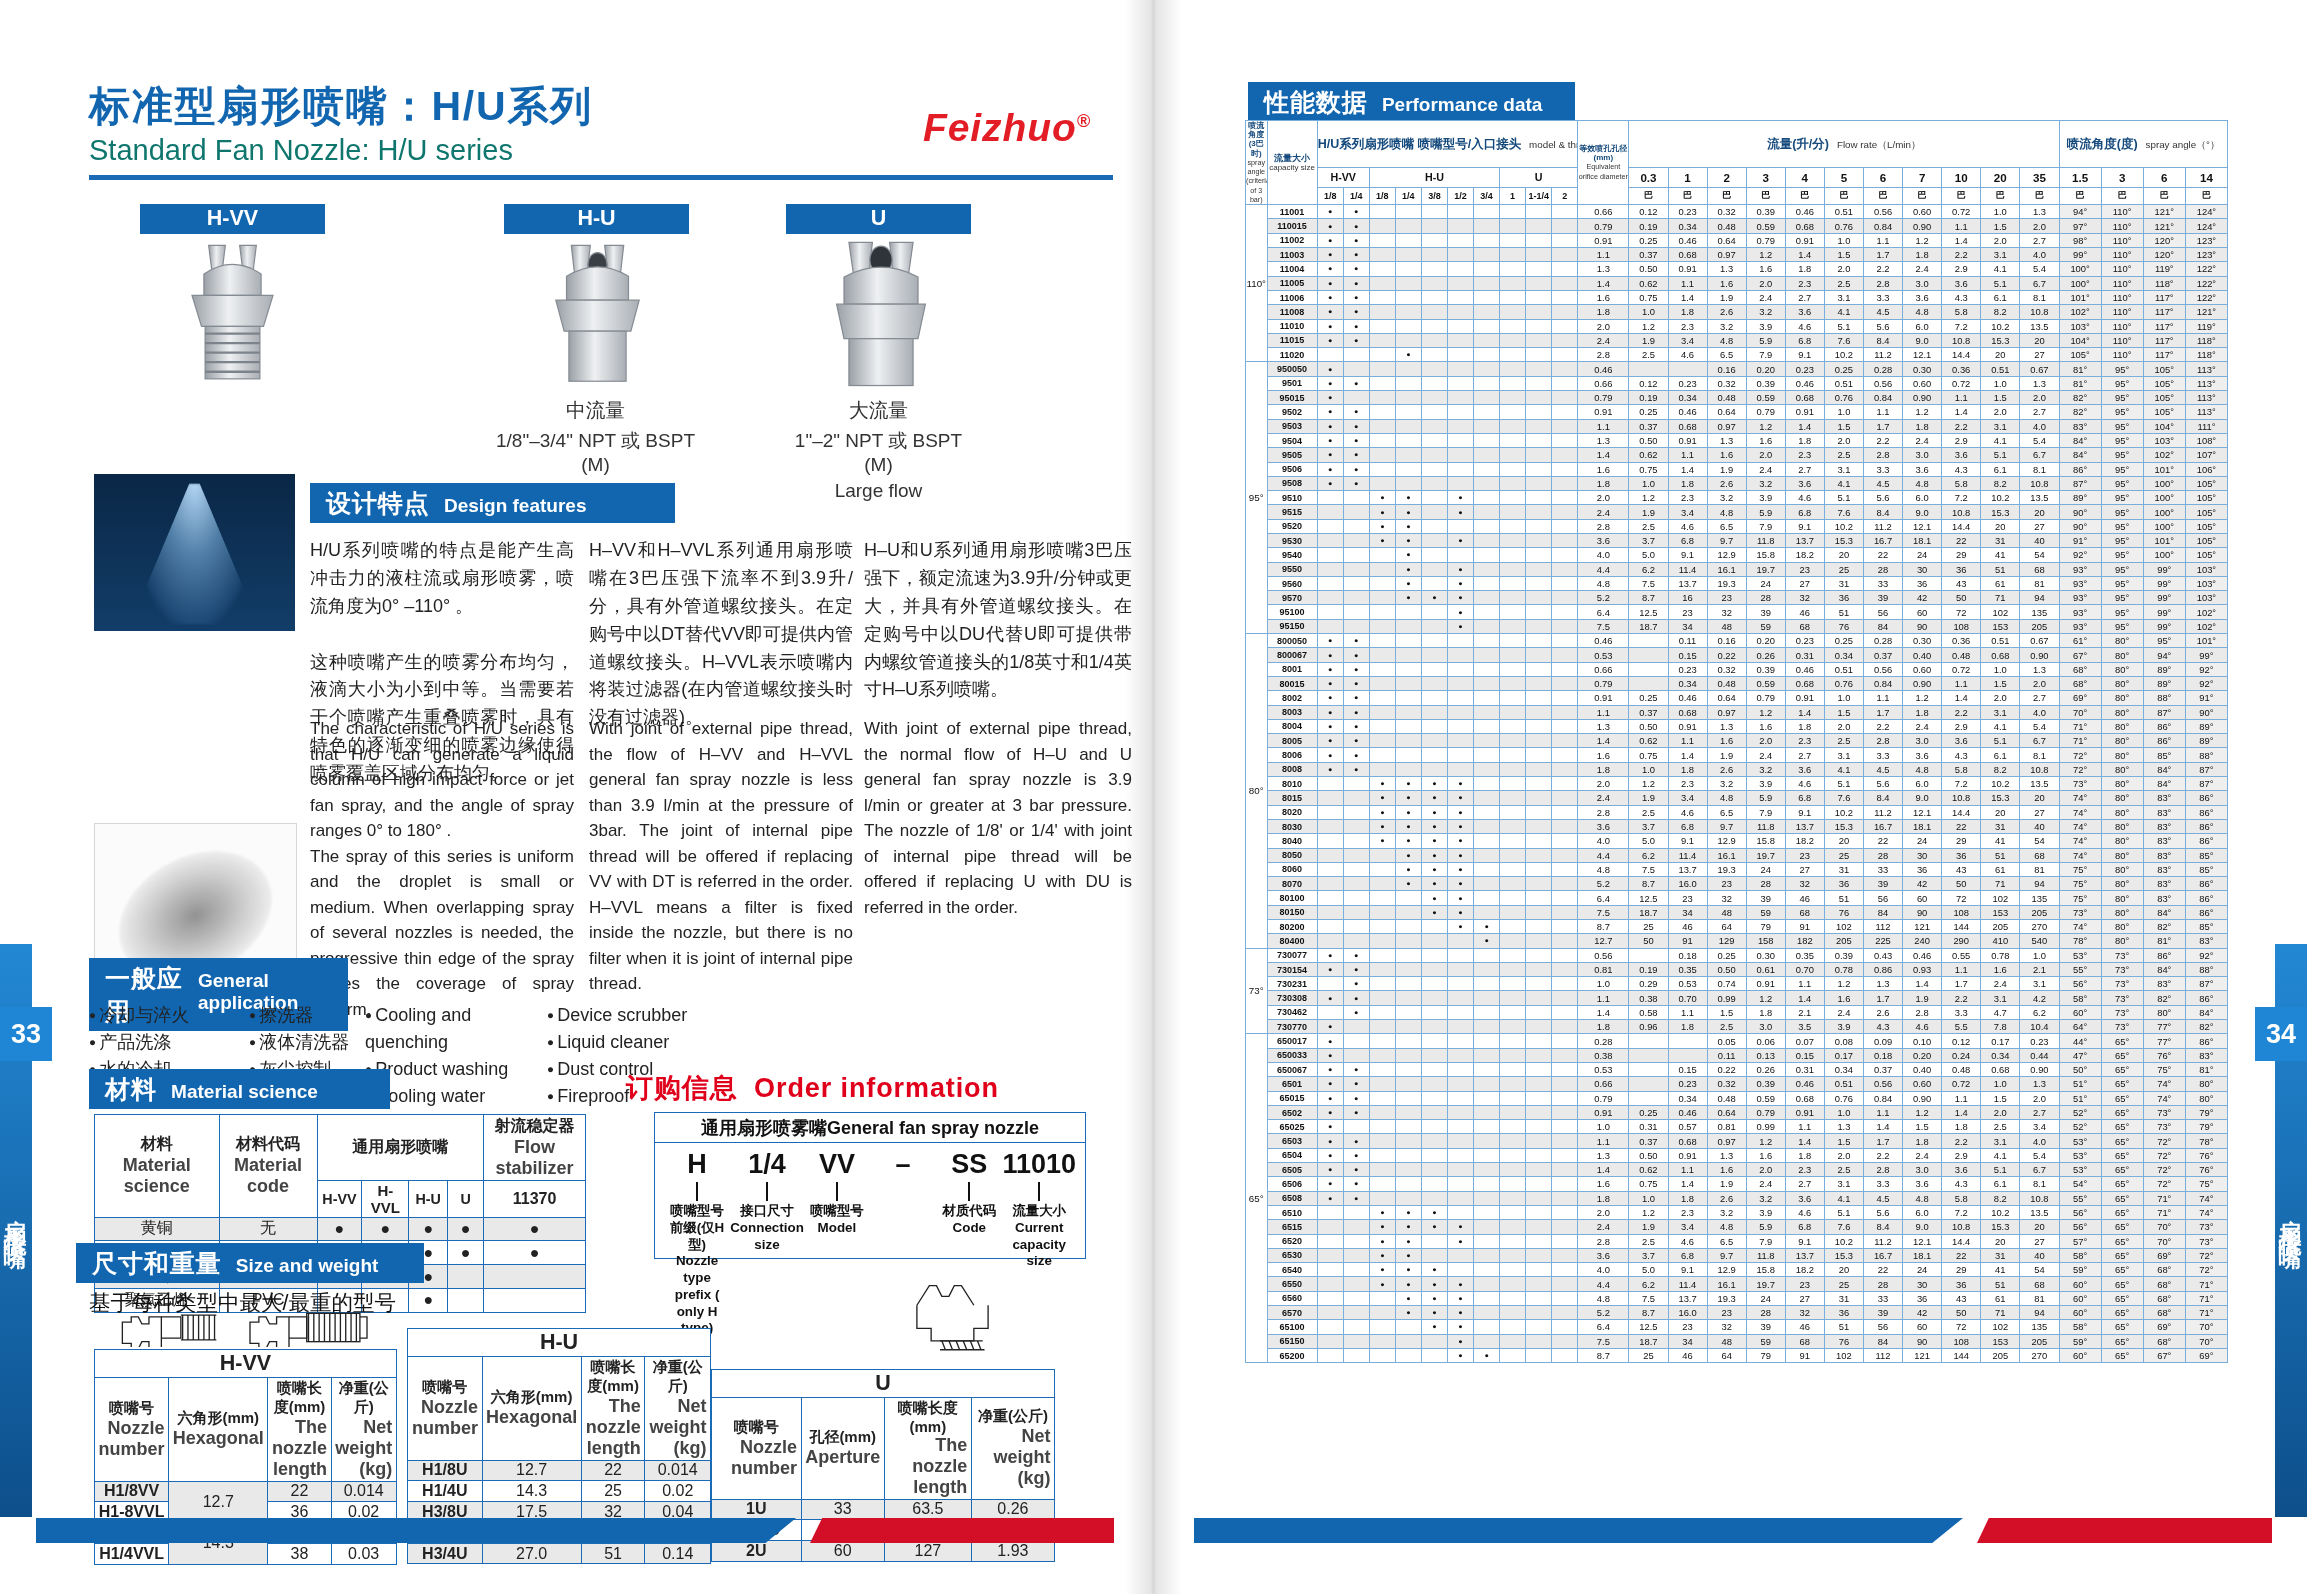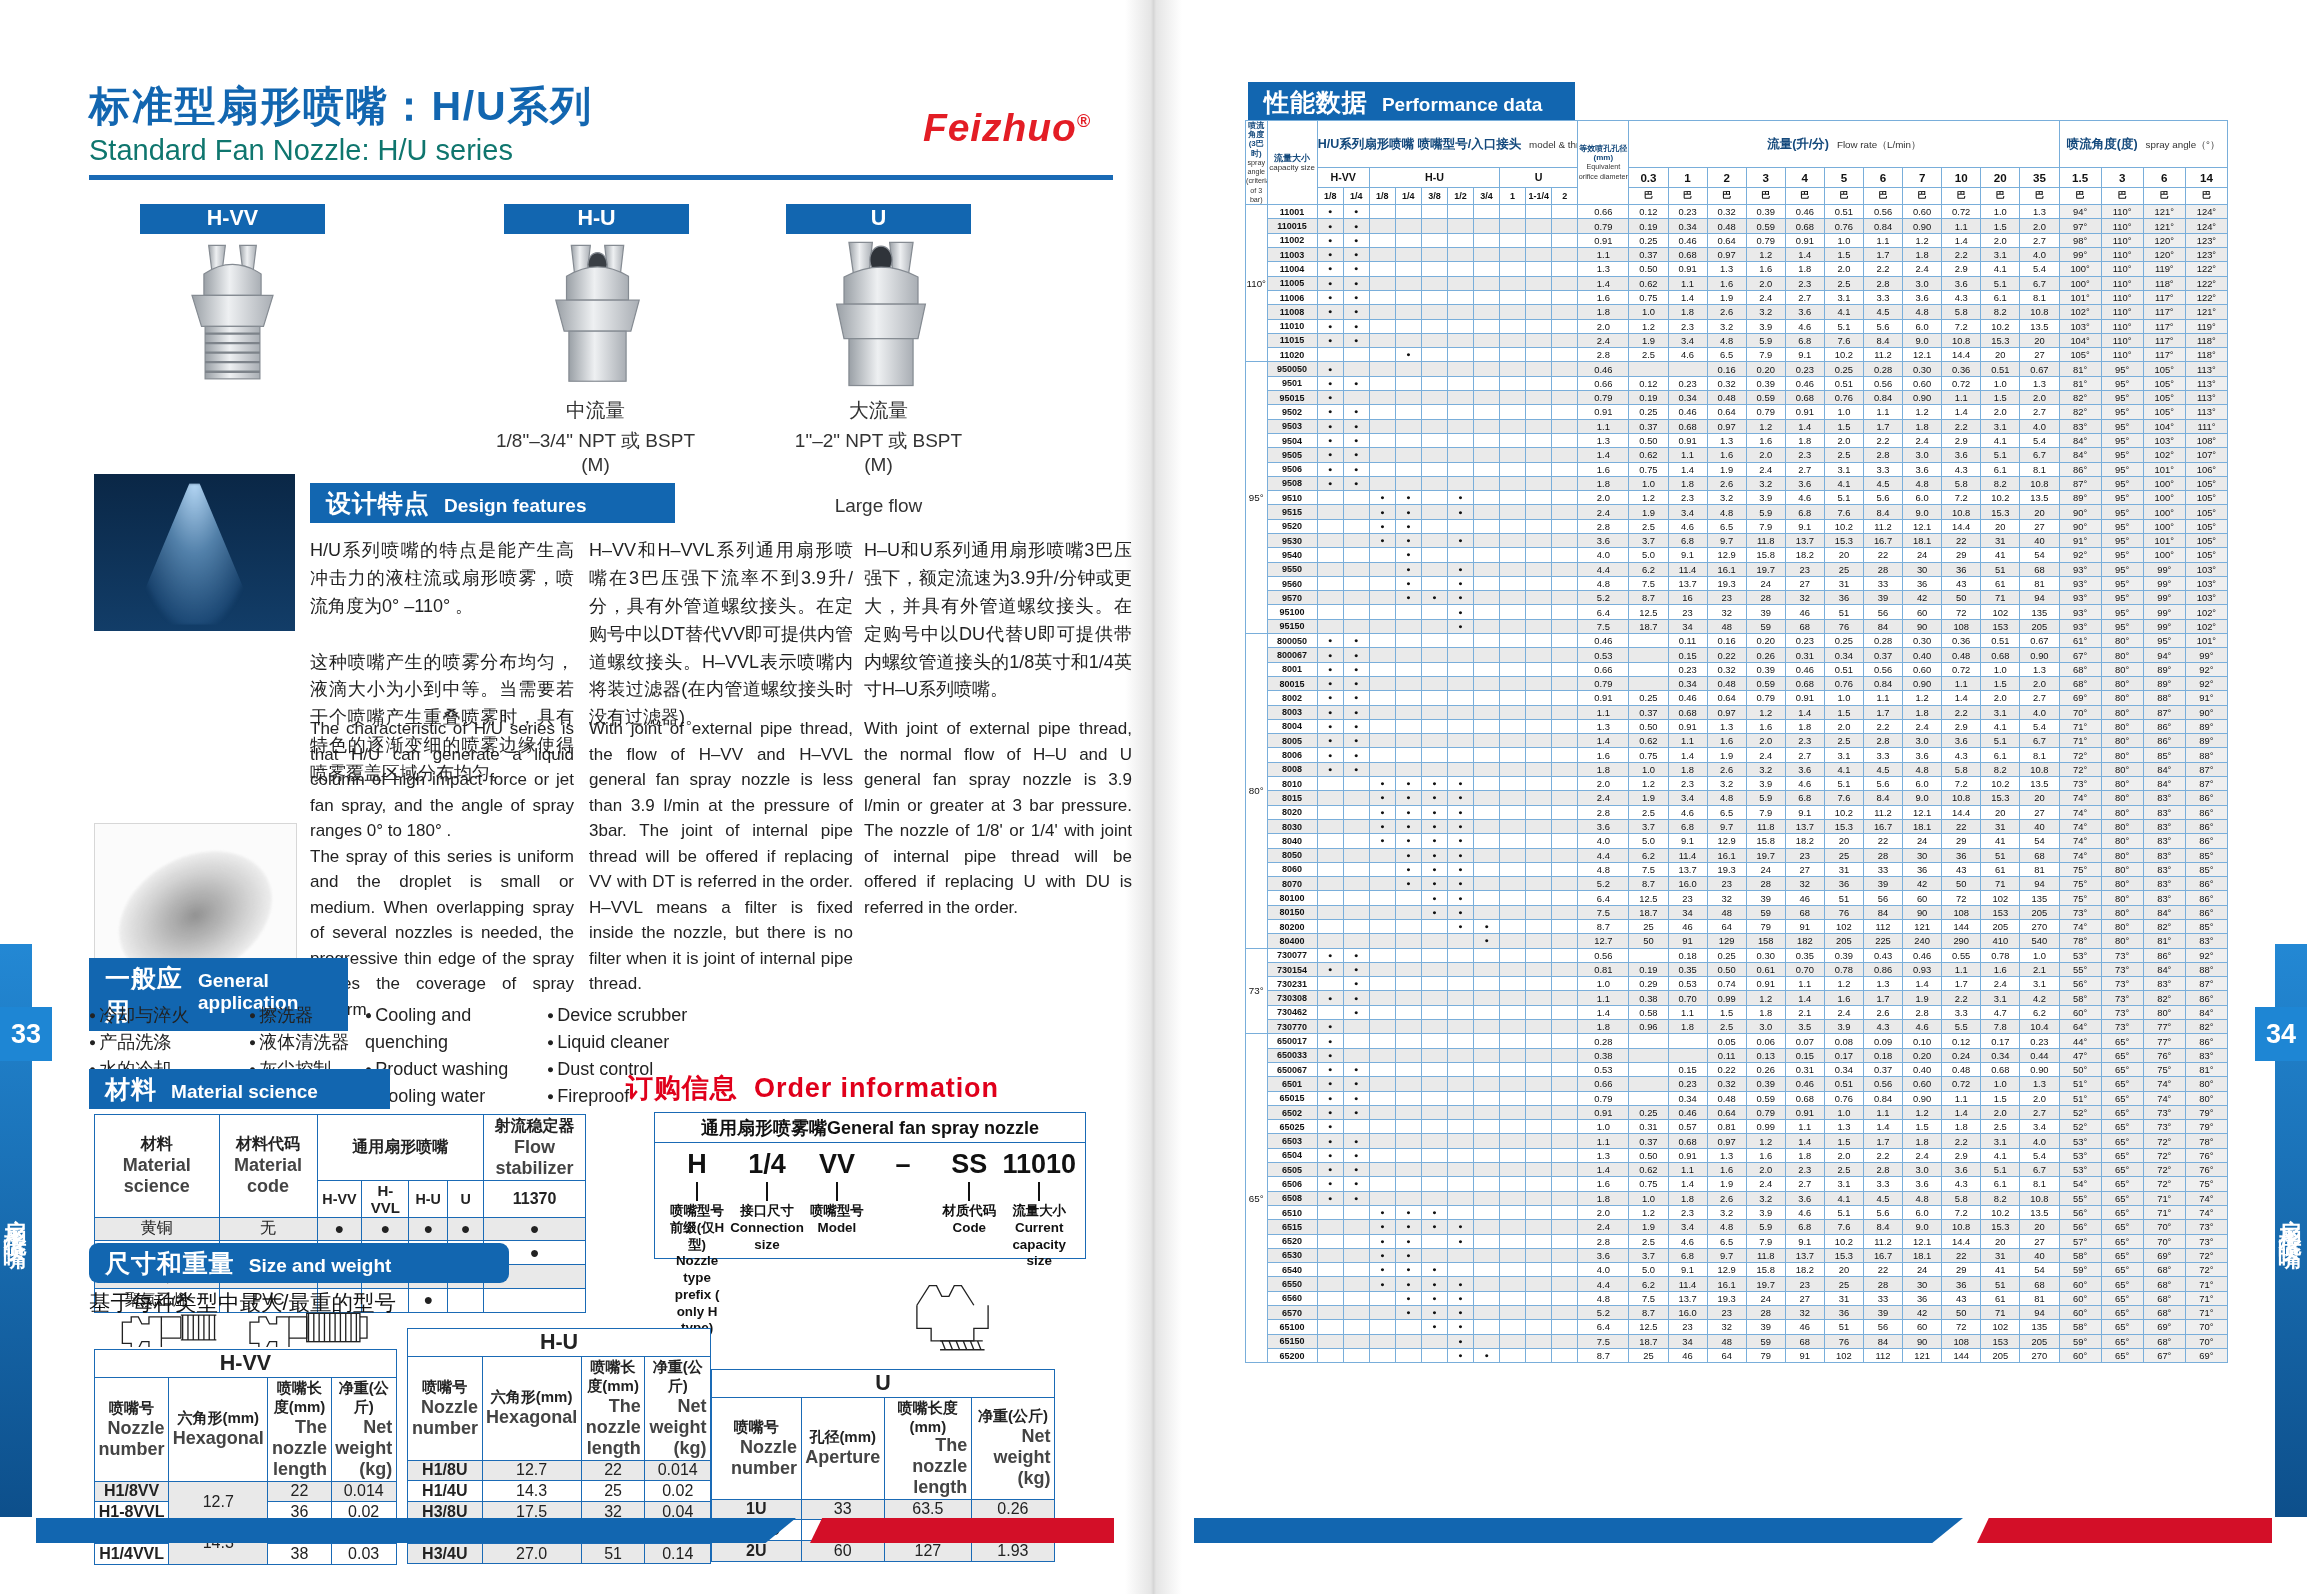--- a/index.html
+++ b/index.html
@@ -19,21 +19,21 @@
   
   .title-cn{font-size:41px;font-weight:bold;color:#1266b0;letter-spacing:1.8px;}
   .title-en{font-size:29px;color:#0f766e;}
   .rule{background:#1a6ab5;height:4.5px;}
   .logo{color:#e31d25;font-size:39px;font-weight:bold;font-style:italic;letter-spacing:0.9px;}
   .logo sup{font-size:18px;}
   .plabel{background:#1266b0;color:#fff;font-size:21.5px;font-weight:bold;text-align:center;line-height:29.5px;height:29.5px;}
   .cap{text-align:center;color:#333;}
   .cap .c1{font-size:19.7px;}
   .cap .c2{font-size:19px;margin-top:3.6px;}
-  .cap .c3{font-size:19px;margin-top:19px;}
+  .cap .c3{font-size:19px;margin-top:4px;}
   .para{font-size:18px;line-height:1.55;color:#222;text-align:justify;white-space:pre-line;}
   .para.en{font-size:17px;line-height:1.5;}
   .blist{list-style:none;margin:0;padding:0;font-size:18px;line-height:1.5;color:#222;}
   .blist li::before{content:"● ";font-size:11.6px;vertical-align:1.8px;}
   table.btab{border-collapse:collapse;background:#fff;}
   table.btab th,table.btab td{border:1.3px solid #1a6ab5;text-align:center;font-size:16px;color:#222;padding:0.9px 3.6px;}
   table.btab .sub{font-size:18px;color:#444;text-align:right;}
   table.btab tbody tr:nth-child(odd){background:#e9e9e9;}
   .ordtitle{font-size:27px;font-weight:bold;color:#e0001b;letter-spacing:0.9px;}
   .ordbox{border:1.8px solid #1a6ab5;box-sizing:border-box;background:#fff;margin-left:31px;}
@@ -313,21 +313,21 @@
             <div class="ordcode">11010</div>
             <div class="ordtick"></div>
             <div class="orddesc">
               <div>流量大小</div>
               <div>Current capacity size</div>
             </div>
           </div>
         </div>
     </div>
 
-    <div class="abs sec-h" style="left:89px;top:1243px;width:420px;border-radius:9px;">
+    <div class="abs sec-h" style="left:76px;top:1243px;width:348px;">
       <span class="cn">尺寸和重量</span>
       <span class="en">Size and weight</span>
     </div>
     <div class="abs swsub" style="left:89px;top:1288px;">基于每种类型中最大/最重的型号</div>
 
     <svg class="abs" style="left:116px;top:1308px;" width="268" height="39" viewBox="0 0 300 44">
       <g fill="none" stroke="#222" stroke-width="1.5">
         <path d="M6,14 h10 v-6 h8 l4,8 h8 v-8 h14 v36 h-14 v-8 h-8 l-4,8 h-8 v-6 H6 Z" transform="translate(0,2)"></path>
         <path d="M50,10 h22 v24 h-22"></path>
         <path d="M72,8 h40 M72,36 h40 M74,8 v28 M80,8 v28 M86,8 v28 M92,8 v28 M98,8 v28 M104,8 v28 M110,8 v28"></path>

